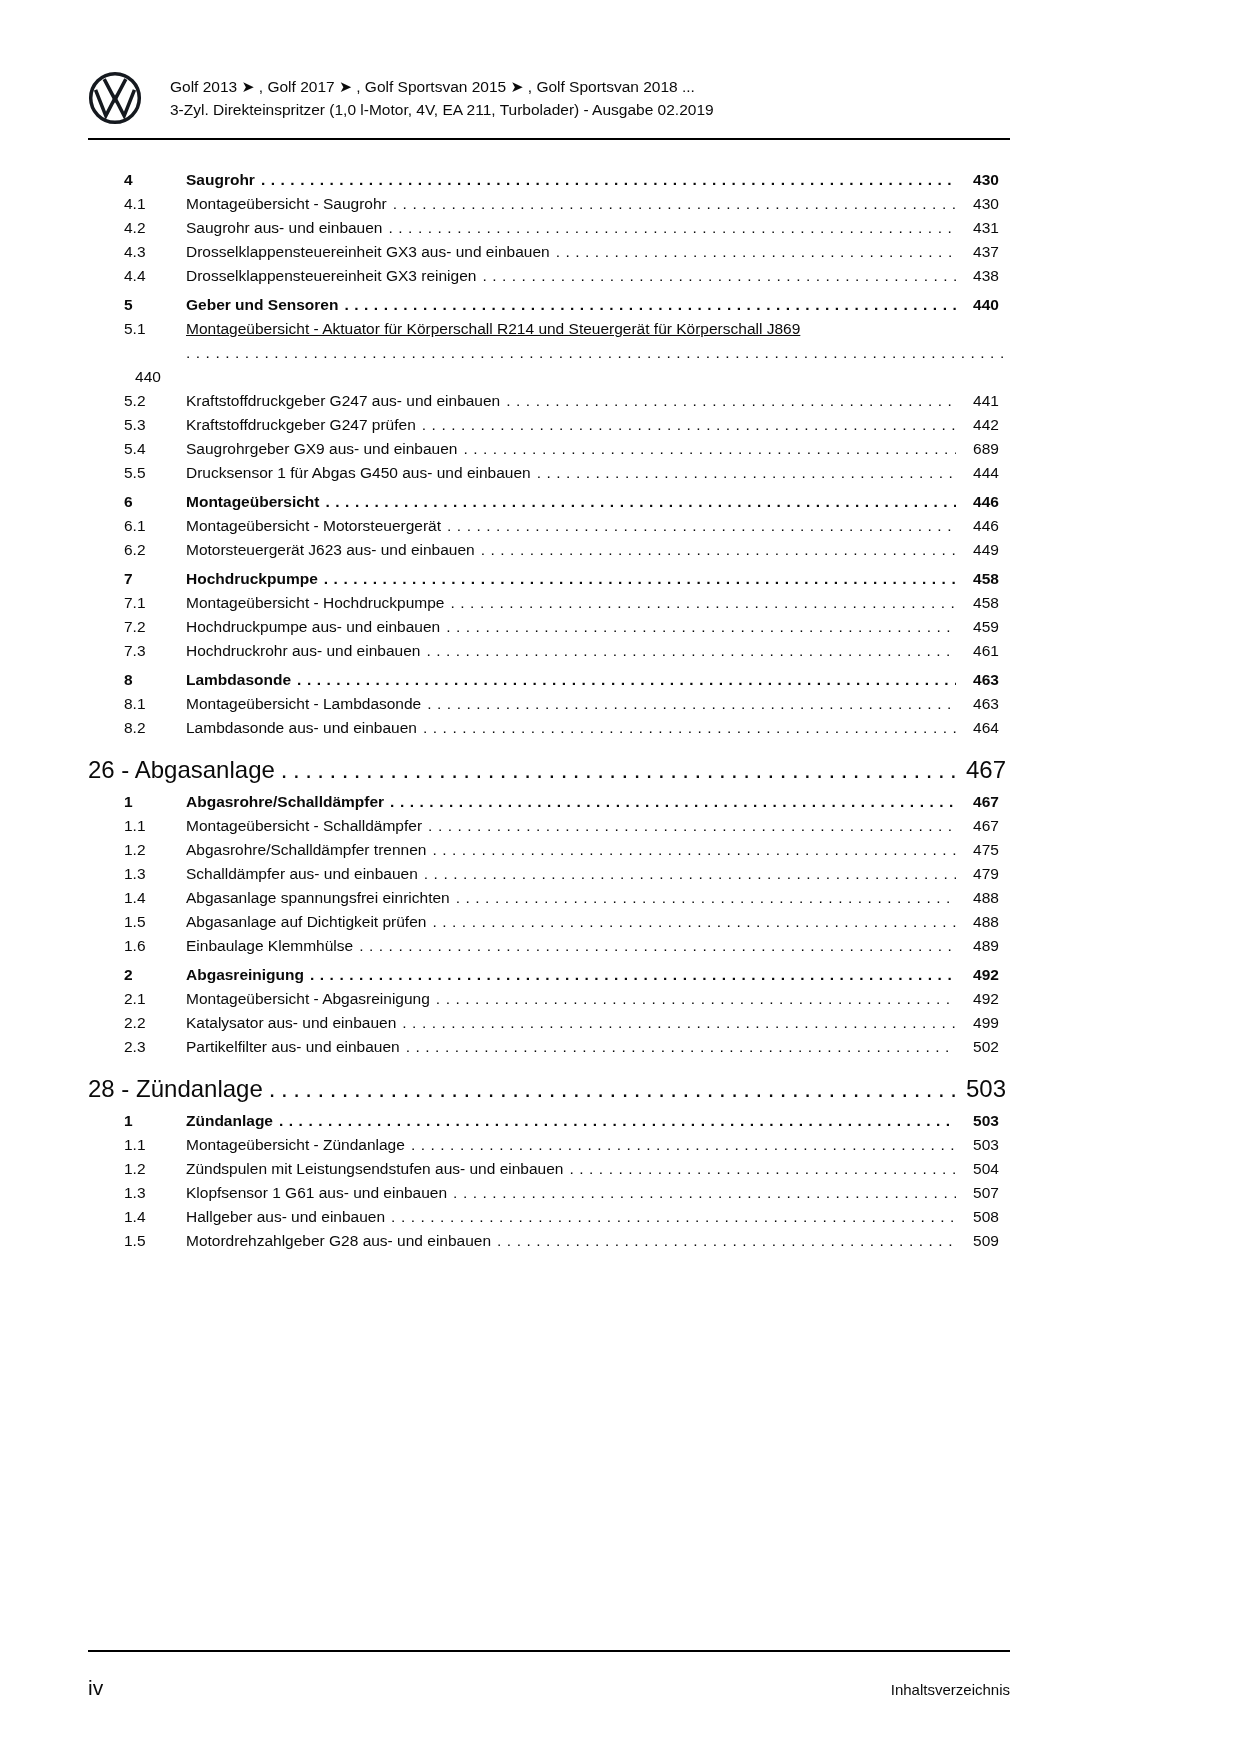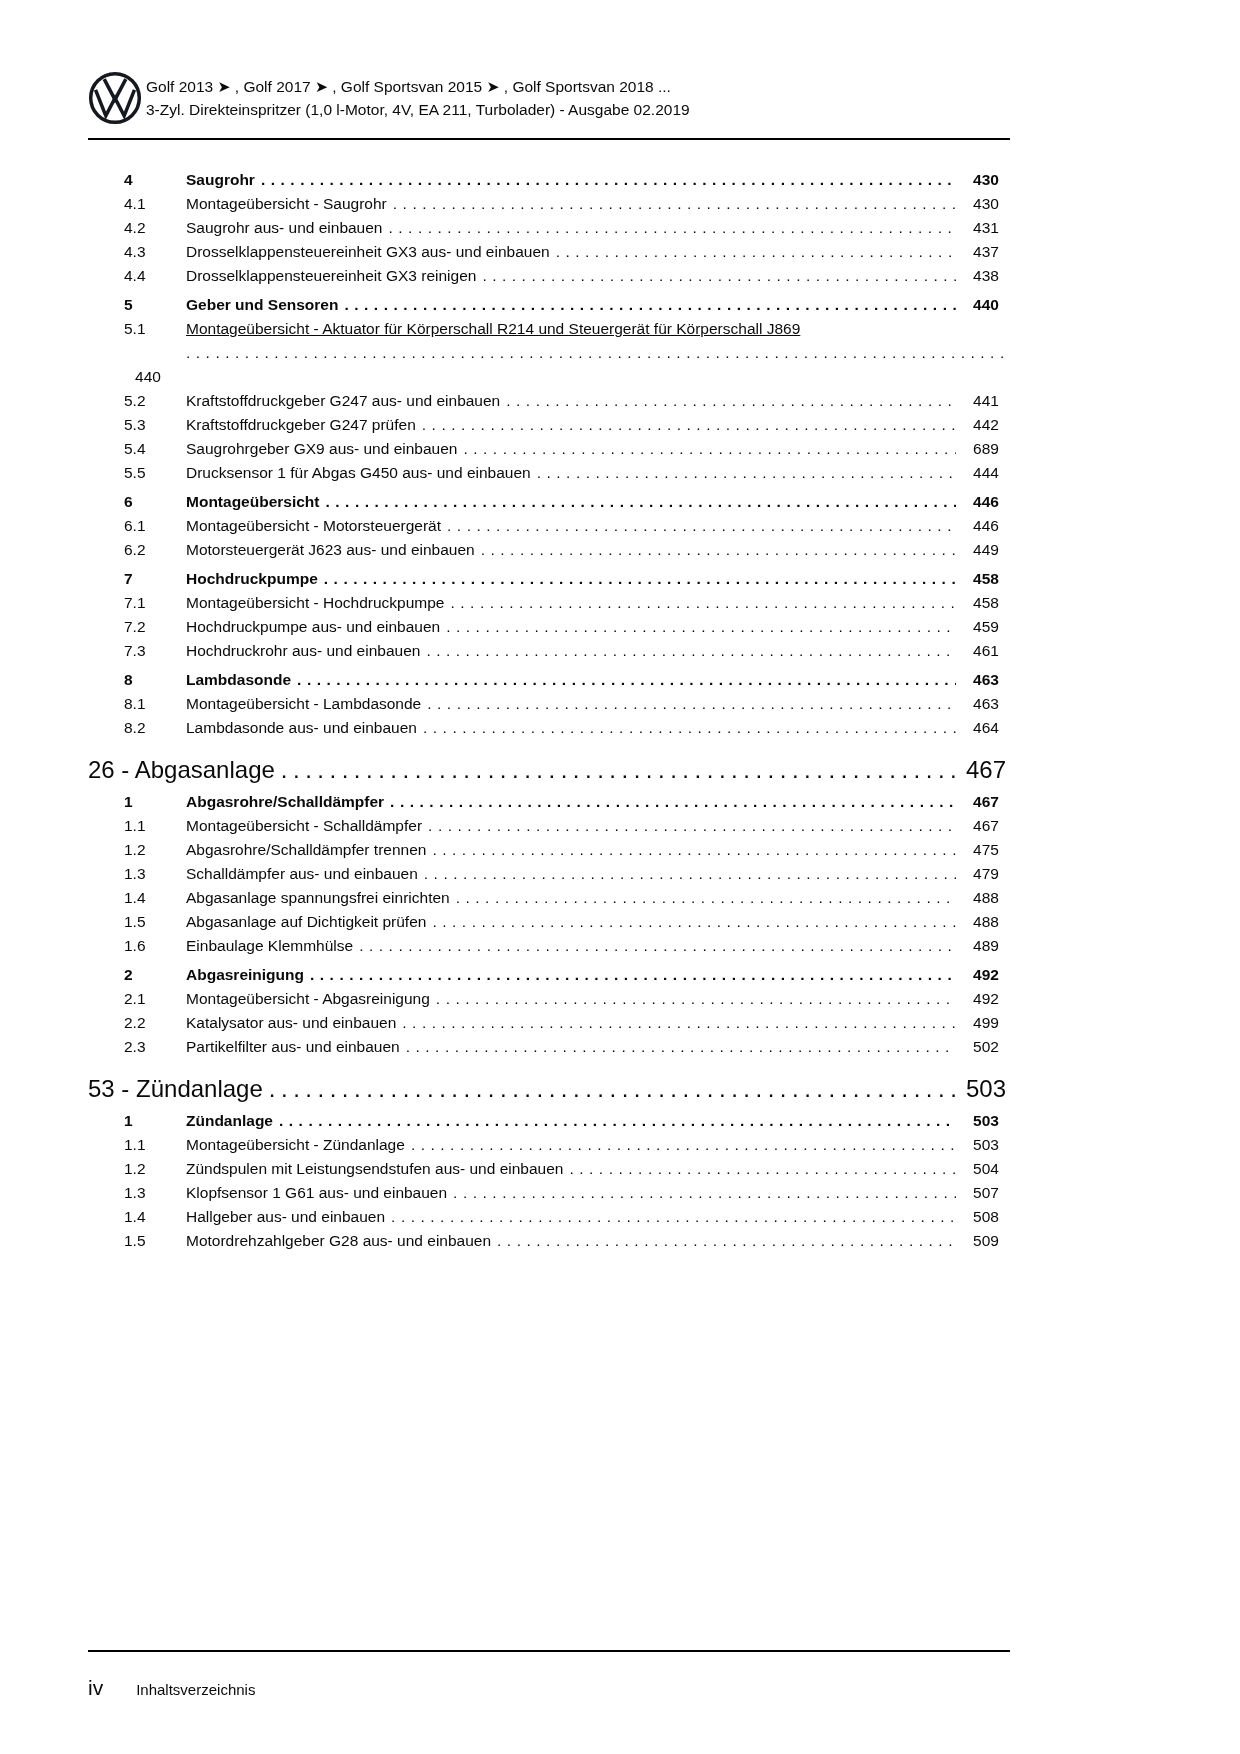--- a/index.html
+++ b/index.html
@@ -18,21 +18,21 @@
   .content {
     position: absolute;
     left: 88px;
     top: 70px;
     width: 922px;
   }
   
   .header {
     display: flex;
     align-items: flex-start;
-    gap: 4px;
+    gap: 28px;
   }
   .logo {
     flex: 0 0 auto;
     margin-top: 1px;
   }
   .header-text {
     font-size: 15.5px;
     line-height: 23px;
     padding-top: 5px;
   }
@@ -98,21 +98,22 @@
   
   .footer {
     position: absolute;
     left: 88px;
     width: 922px;
     top: 1650px;
     border-top: 2px solid #000;
     padding-top: 24px;
     display: flex;
     align-items: baseline;
-    gap: 33px;
+    gap: 26px;
+    justify-content: space-between;
   }
   .footer-page {
     font-size: 21px;
   }
   .footer-label {
     font-size: 15px;
   }
 </style>
 </head>
 <body>
@@ -327,21 +328,21 @@
         <span class="leader"></span>
         <span class="toc-page">499</span>
       </div>
       <div class="toc-row sub">
         <span class="toc-num">2.3</span>
         <span class="toc-title">Partikelfilter aus- und einbauen</span>
         <span class="leader"></span>
         <span class="toc-page">502</span>
       </div>
       <div class="toc-row section">
-        <span class="toc-title">53 - Zündanlage</span>
+        <span class="toc-title">28 - Zündanlage</span>
         <span class="leader"></span>
         <span class="toc-page">503</span>
       </div>
       <div class="toc-row chapter">
         <span class="toc-num">1</span>
         <span class="toc-title">Zündanlage</span>
         <span class="leader"></span>
         <span class="toc-page">503</span>
       </div>
       <div class="toc-row sub">

